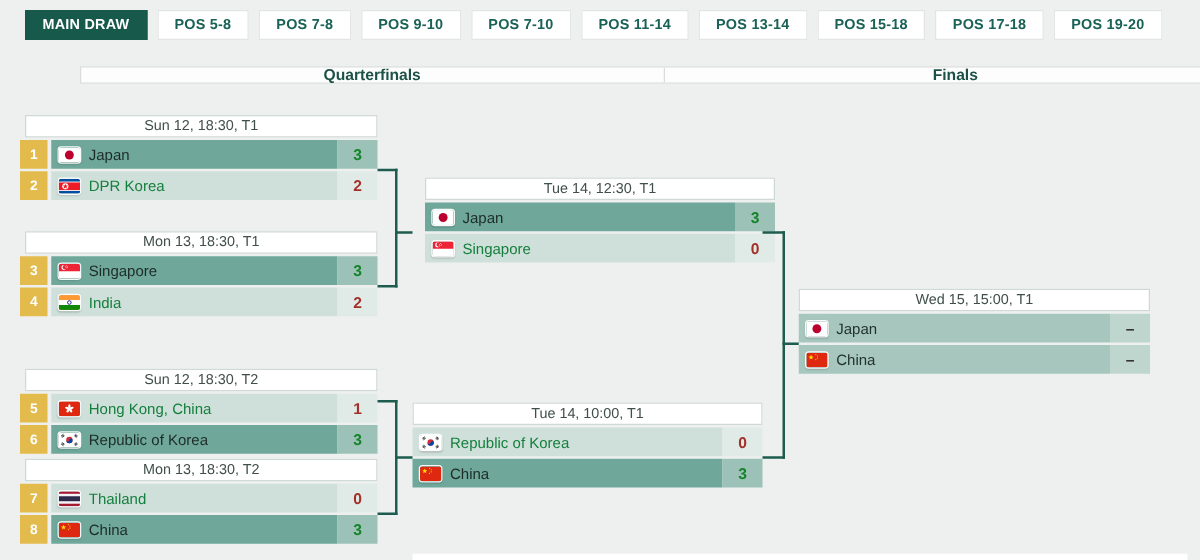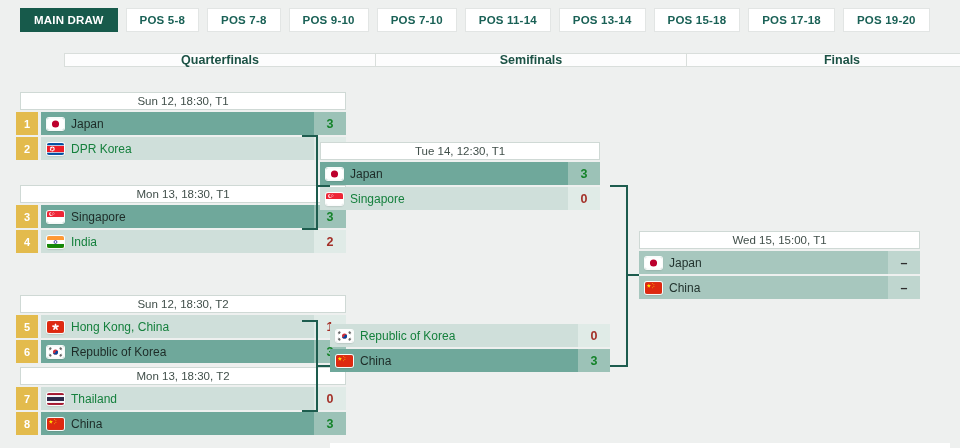--- a/index.html
+++ b/index.html
@@ -15,21 +15,21 @@
 
   
   .round-bar{position:absolute;left:16px;top:53px;width:934px;height:14px;background:#fdfdfd;
              border:1px solid #d9dedb;display:flex;box-sizing:border-box;margin-left:48px;}
   .round-cell{flex:1;display:flex;align-items:center;justify-content:center;color:#1c5245;
               font-weight:bold;font-size:12.5px;border-left:1px solid #d9dedb;}
   .round-cell:first-child{border-left:none;}
 
   
   .match{position:absolute;}
-  .m-qf{width:330px;}
+  .m-qf{width:286px;}
   .m-sf{width:280px;}
   .m-f{width:281px;}
   .match-header{height:18px;background:#fff;border:1px solid #cfd9d5;box-sizing:border-box;
                 display:flex;align-items:center;justify-content:center;font-size:11.5px;color:#414f4a;}
   .m-qf .match-header{margin-left:4px;}
   .team-row{display:flex;height:23px;margin-top:2px;cursor:pointer;}
   .seed{width:22px;margin-right:3px;background:#e3bb4d;color:#fff;font-weight:bold;font-size:11px;
         display:flex;align-items:center;justify-content:center;flex:0 0 22px;}
   .row-body{flex:1;display:flex;align-items:center;gap:7px;padding-left:6px;min-width:0;}
   .team-name{font-size:12px;white-space:nowrap;}
@@ -139,21 +139,20 @@
     <div class="tab">POS 7-10</div>
     <div class="tab">POS 11-14</div>
     <div class="tab">POS 13-14</div>
     <div class="tab">POS 15-18</div>
     <div class="tab">POS 17-18</div>
     <div class="tab">POS 19-20</div>
   </div>
 
   <div class="round-bar">
     <div class="round-cell">Quarterfinals</div>
-    <div class="round-cell">Semifinals</div>
     <div class="round-cell">Finals</div>
   </div>
 
   <div class="match m-qf" style="left:16px;top:92px;">
     <div class="match-header">Sun 12, 18:30, T1</div>
     <div class="team-row win">
       <div class="seed">1</div>
       <div class="row-body">
         <span class="flag">
             <svg>
@@ -255,21 +254,21 @@
             <svg>
               <use href="#f-chn"></use>
             </svg>
           </span>
         <span class="team-name">China</span>
       </div>
       <div class="score">3</div>
     </div>
   </div>
 
-  <div class="match m-sf" style="left:320px;top:142px;">
+  <div class="match m-sf" style="left:340px;top:142px;">
     <div class="match-header">Tue 14, 12:30, T1</div>
     <div class="team-row win">
       <div class="row-body">
         <span class="flag">
             <svg>
               <use href="#f-japan"></use>
             </svg>
           </span>
         <span class="team-name">Japan</span>
       </div>
@@ -282,20 +281,21 @@
               <use href="#f-sgp"></use>
             </svg>
           </span>
         <span class="team-name">Singapore</span>
       </div>
       <div class="score">0</div>
     </div>
   </div>
 
   <div class="match m-sf" style="left:330px;top:322px;">
+    <div class="match-header">Tue 14, 10:00, T1</div>
     <div class="team-row loss">
       <div class="row-body">
         <span class="flag">
             <svg>
               <use href="#f-kor"></use>
             </svg>
           </span>
         <span class="team-name">Republic of Korea</span>
       </div>
       <div class="score">0</div>

